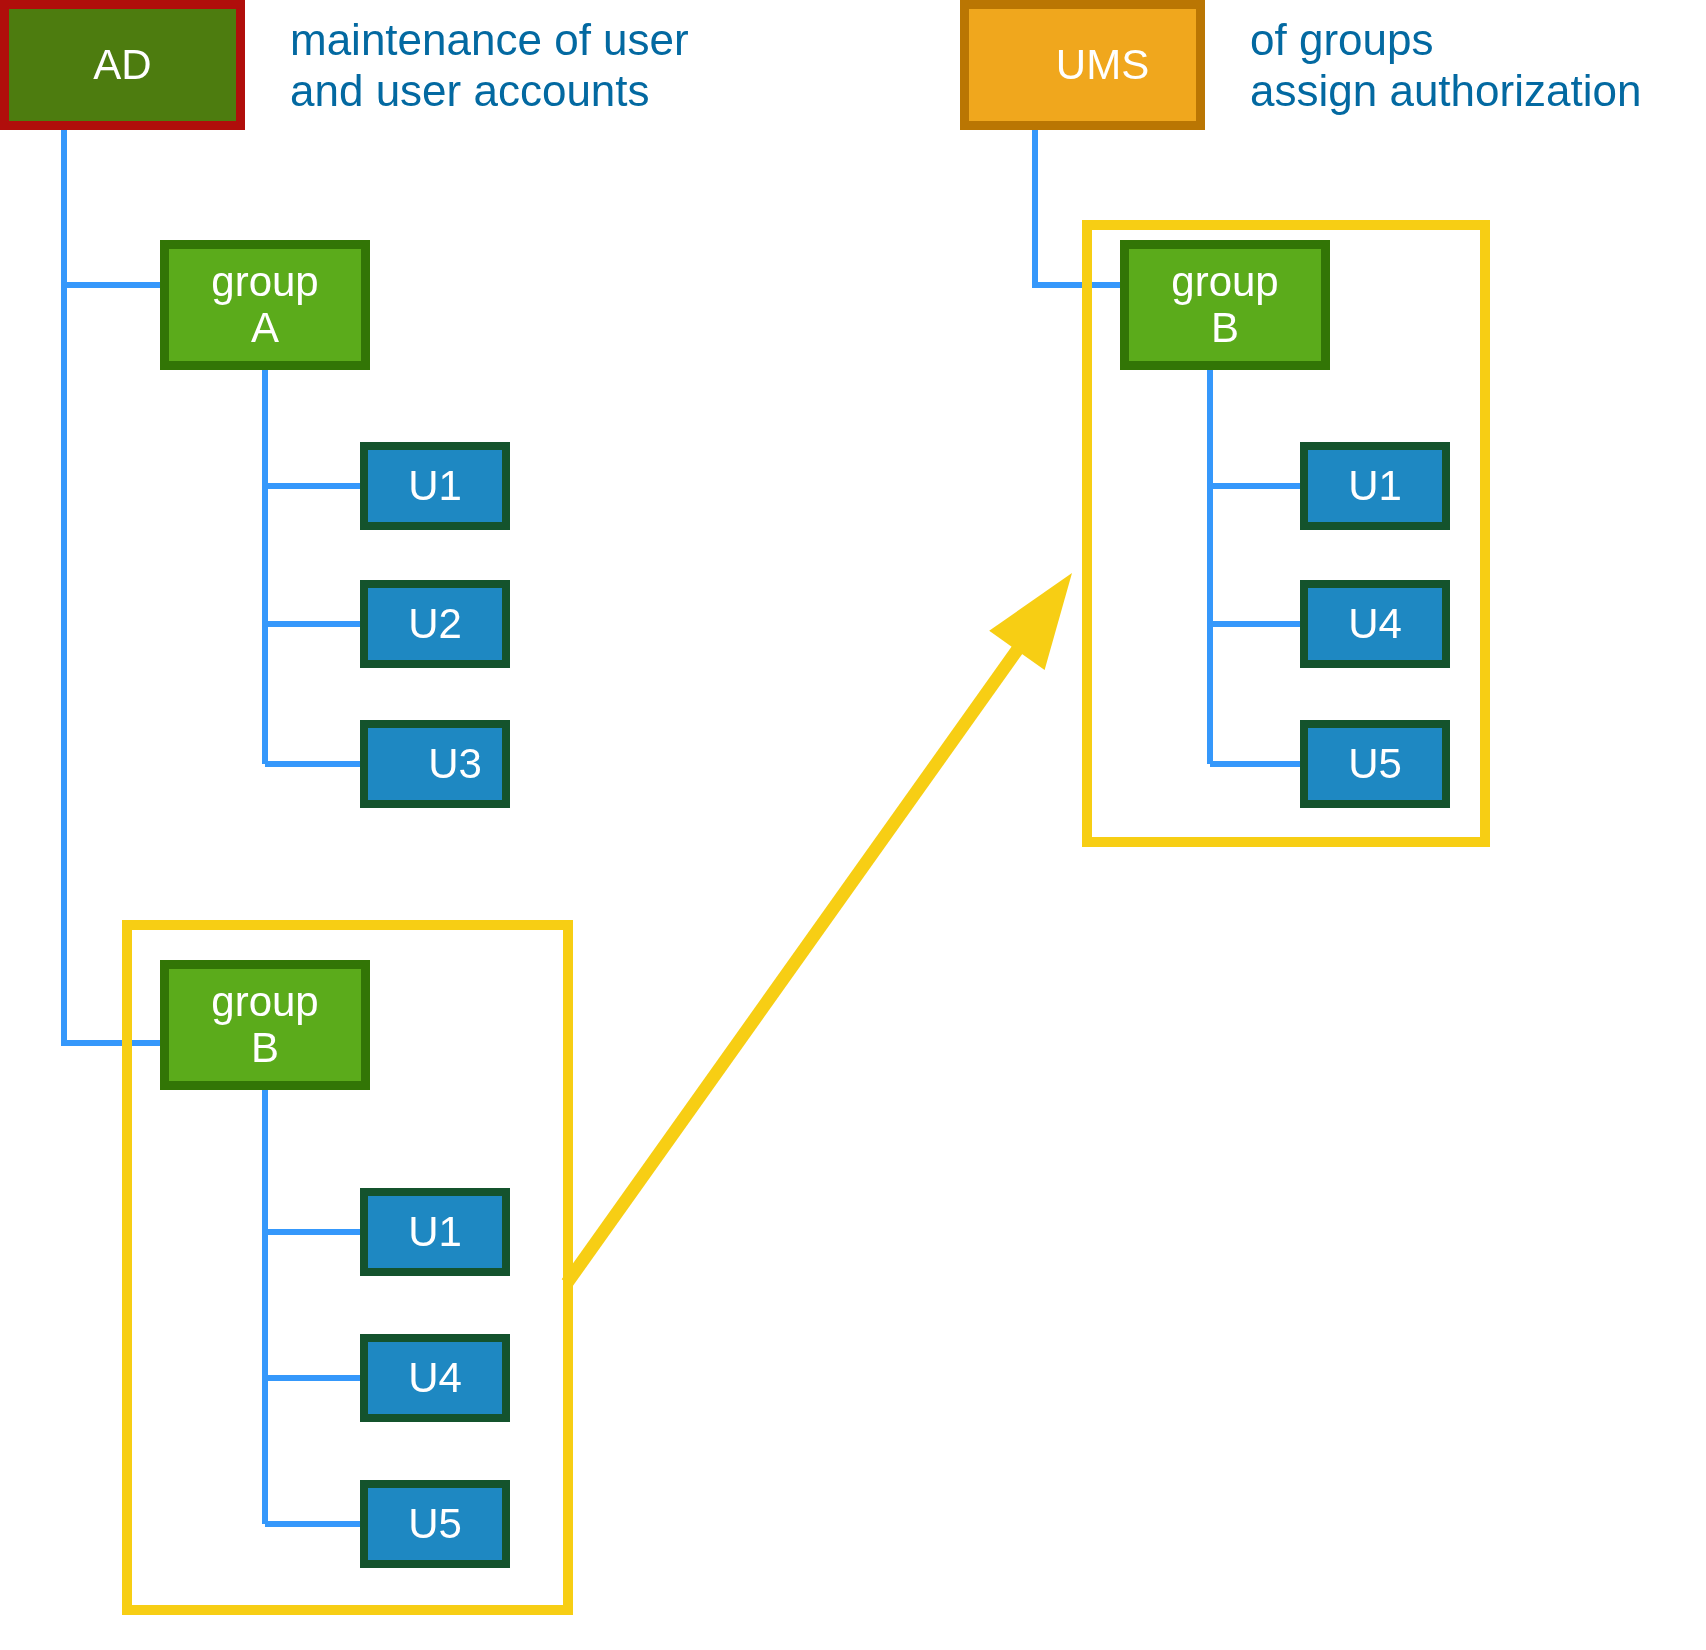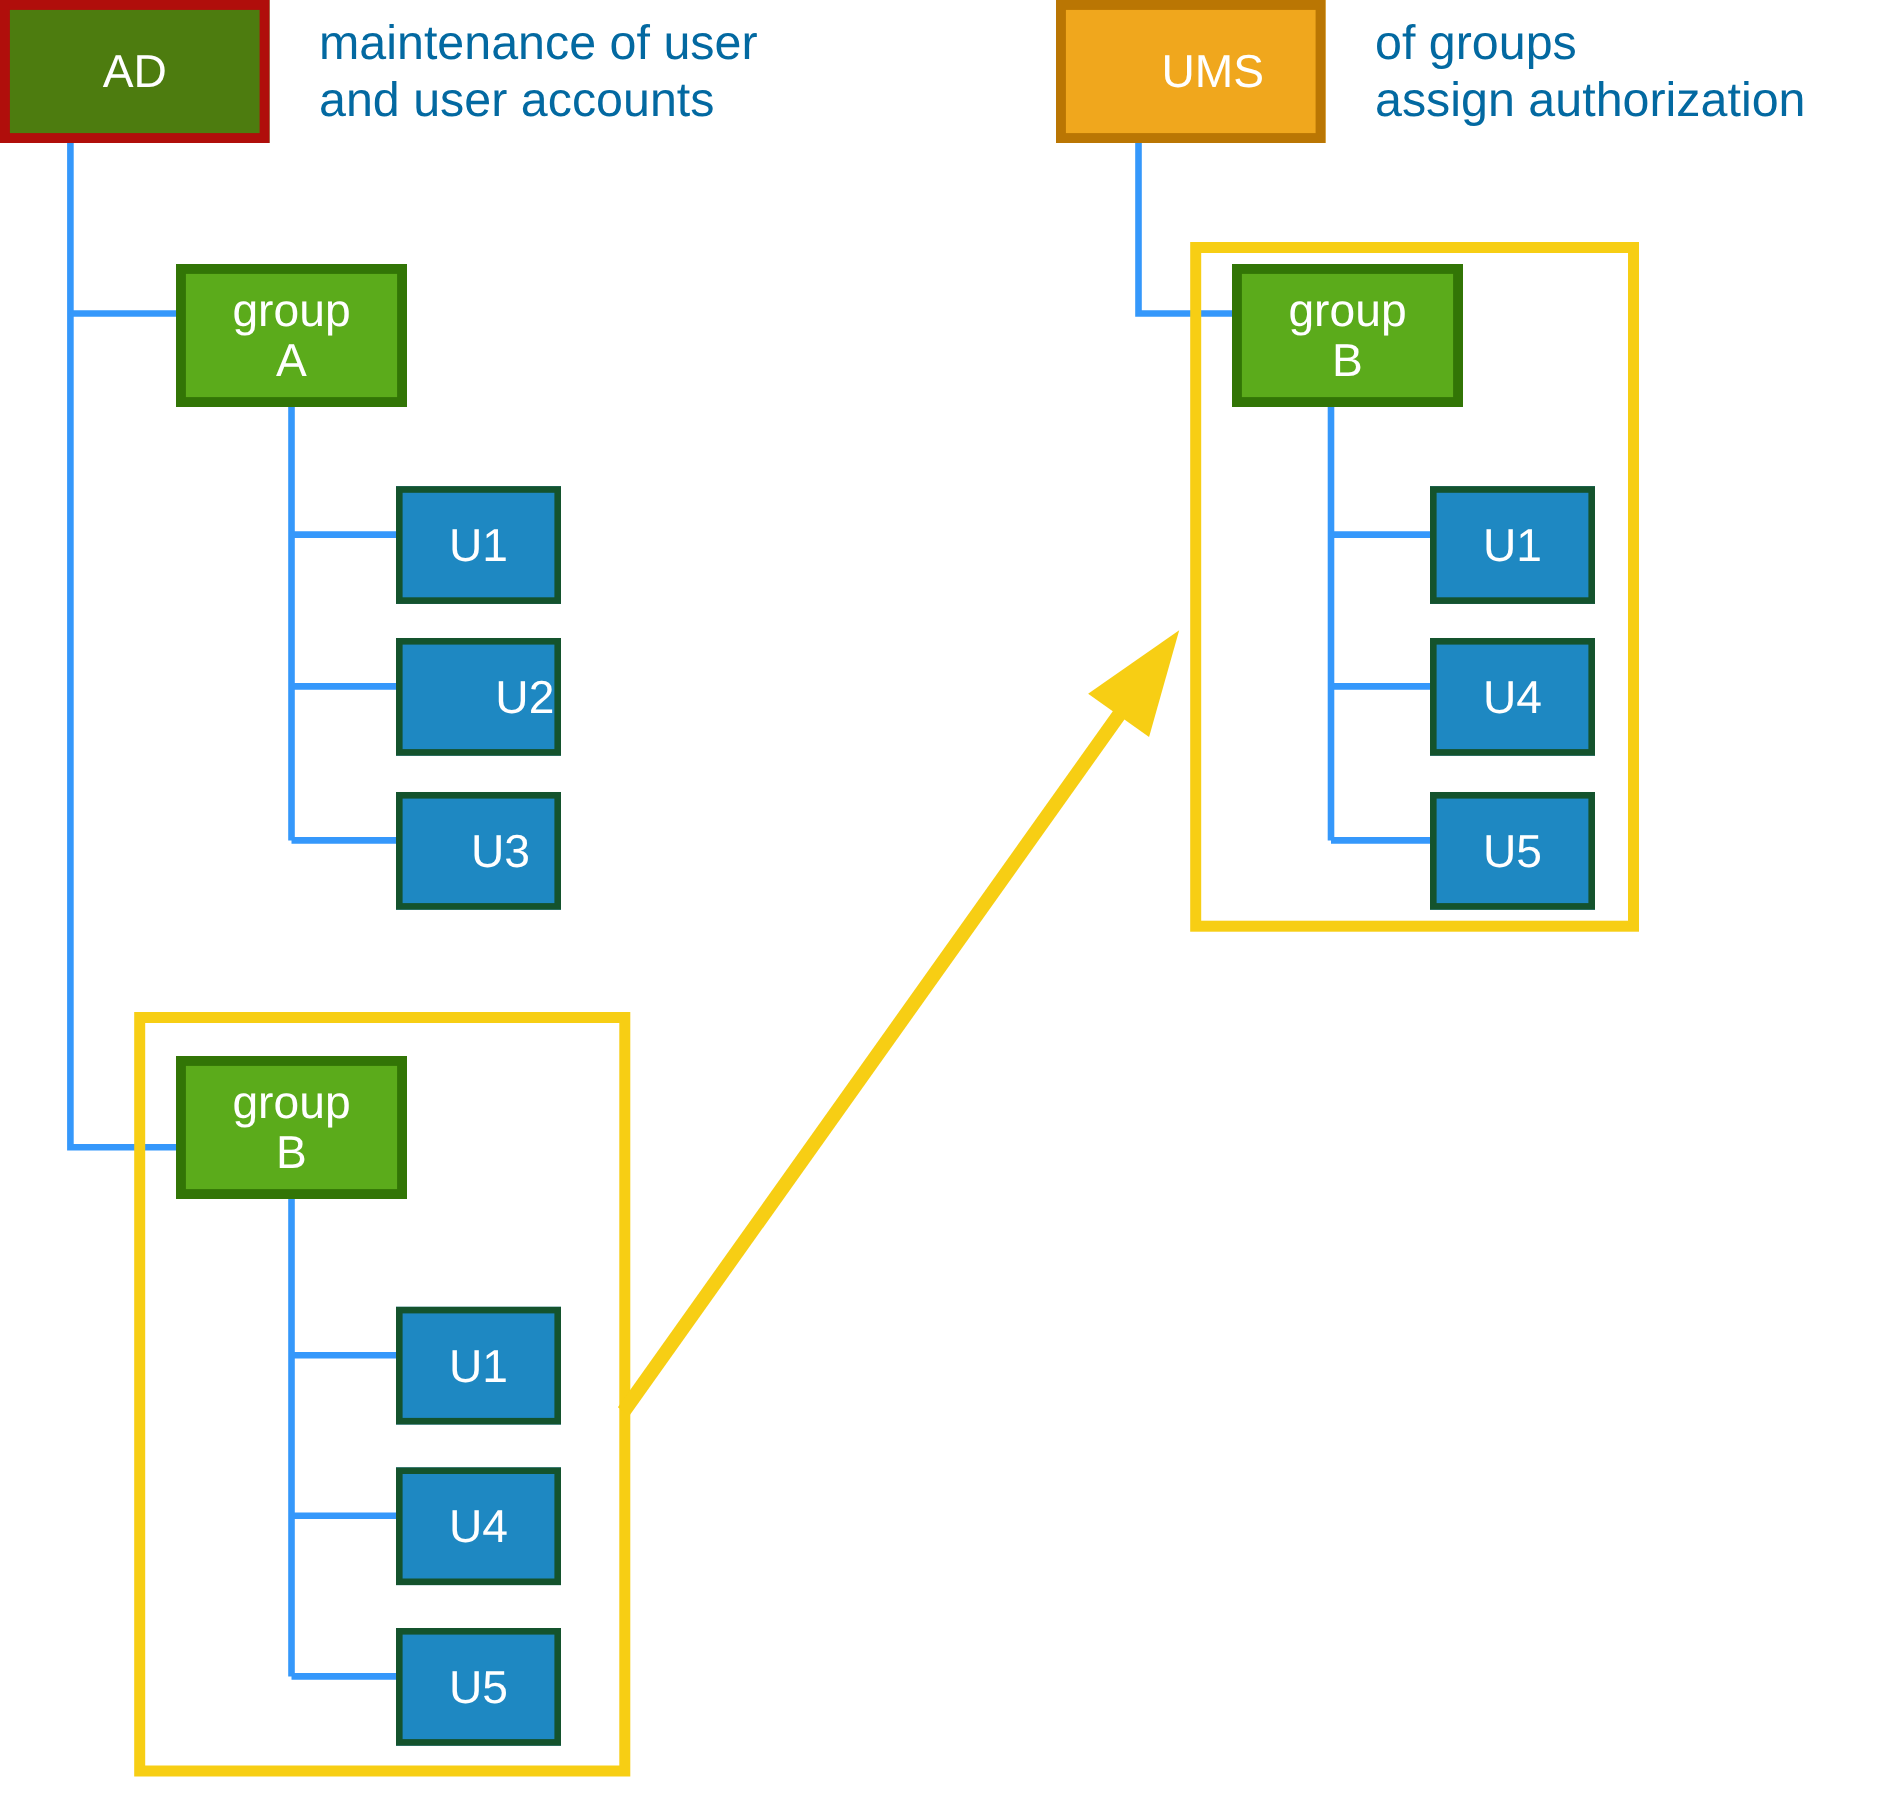--- a/index.html
+++ b/index.html
@@ -10,21 +10,21 @@
   .lines-svg{position:absolute;left:0;top:0;z-index:1;}
   .hl-container{position:absolute;box-sizing:border-box;border:10px solid #f7ce14;z-index:2;background:transparent;}
   .box{
     position:absolute;box-sizing:border-box;display:flex;flex-direction:column;
     align-items:center;justify-content:center;color:#ffffff;text-align:center;z-index:3;
   }
   .sys-box{width:245px;height:130px;border:9px solid;font-size:42px;}
   .ad-box{left:0;top:0;background:#4d7c0f;border-color:#b00e0b;}
   .ums-box{left:960px;top:0;background:#f0a71d;border-color:#ba7603;padding-left:40px;}
   .grp-box{width:210px;height:130px;border:9px solid #327506;background:#5bab1b;font-size:42px;line-height:46px;}
-  .usr-box{width:150px;height:107px;border:6px solid #14532d;background:#1e88c2;font-size:42px;}
+  .usr-box{width:150px;height:88px;border:8px solid #14532d;background:#1e88c2;font-size:42px;}
   .caption{position:absolute;color:#0369a1;font-size:44px;line-height:51px;z-index:3;white-space:nowrap;}
   .cap-ad{left:290px;top:14px;}
   .cap-ums{left:1250px;top:14px;}
   .arrow-svg{position:absolute;left:0;top:0;z-index:4;}
 </style>
 </head>
 <body>
 
 <div id="stage">
 
@@ -58,21 +58,21 @@
     <div>assign authorization</div>
   </div>
 
   <div class="box grp-box" style="left:160px;top:240px;">
     <div>group</div>
     <div>A</div>
   </div>
   <div class="box usr-box" style="left:360px;top:442px;">
     <div>U1</div>
   </div>
-  <div class="box usr-box" style="left:360px;top:580px;align-items:flex-end;">
+  <div class="box usr-box" style="left:360px;top:580px;">
     <div>U2</div>
   </div>
   <div class="box usr-box" style="left:360px;top:720px;padding-left:40px;">
     <div>U3</div>
   </div>
 
   <div class="box grp-box" style="left:160px;top:960px;">
     <div>group</div>
     <div>B</div>
   </div>

